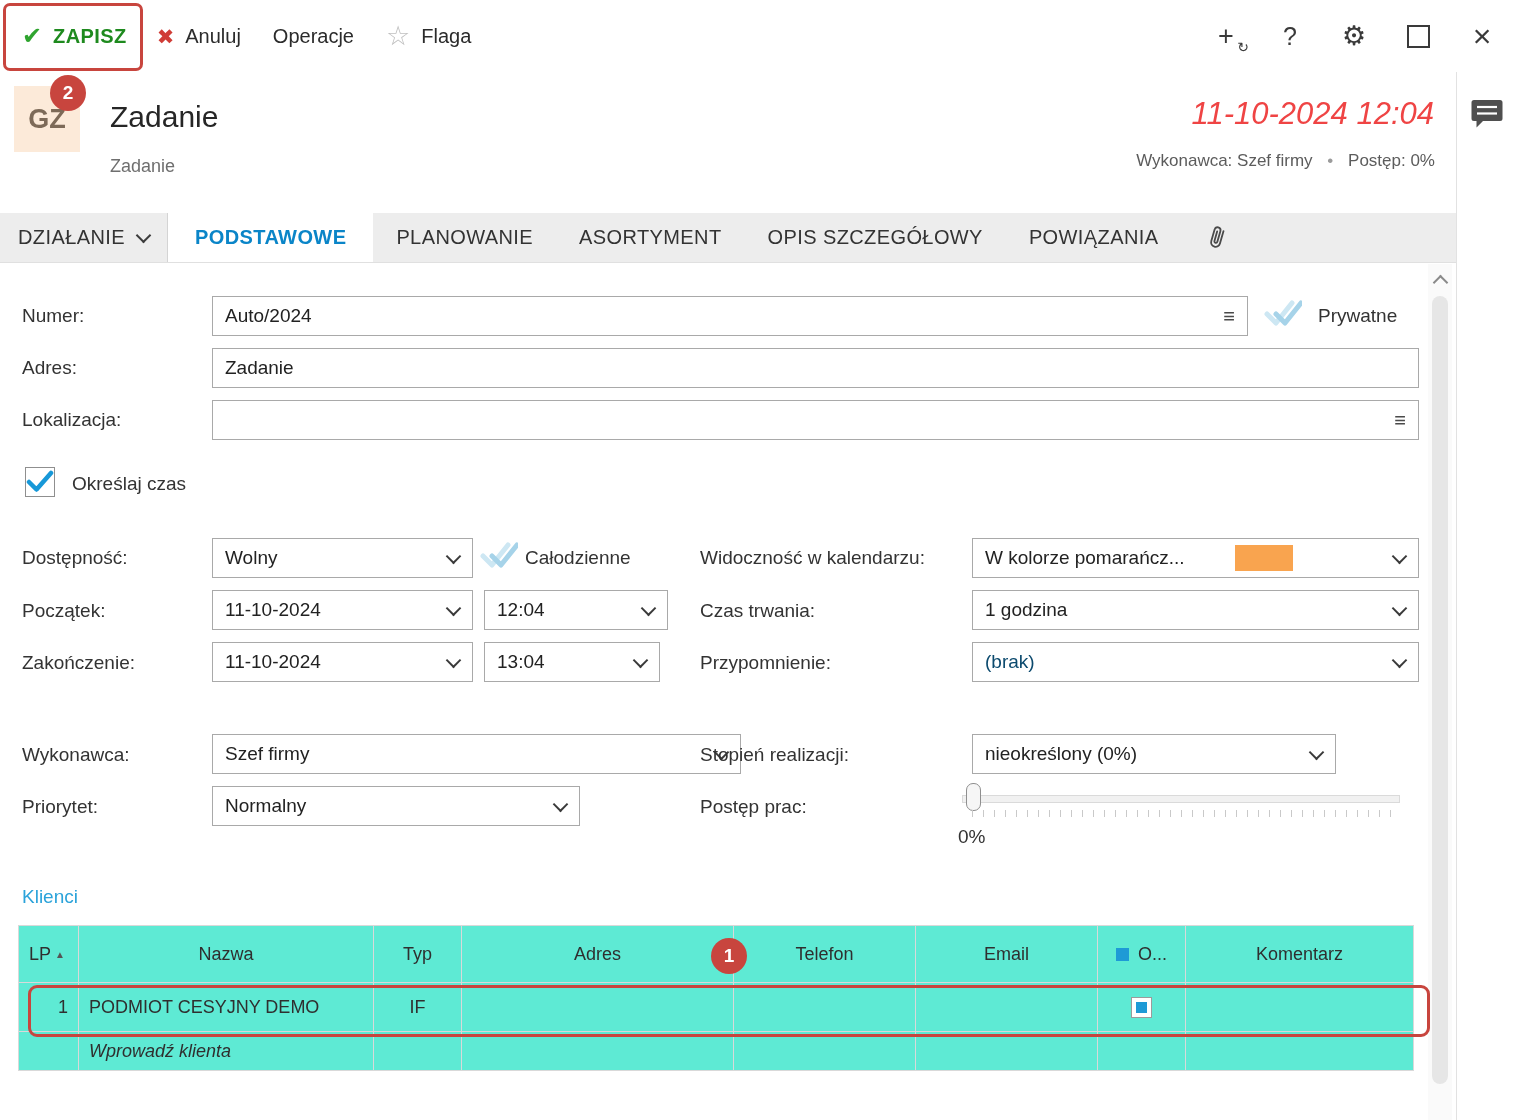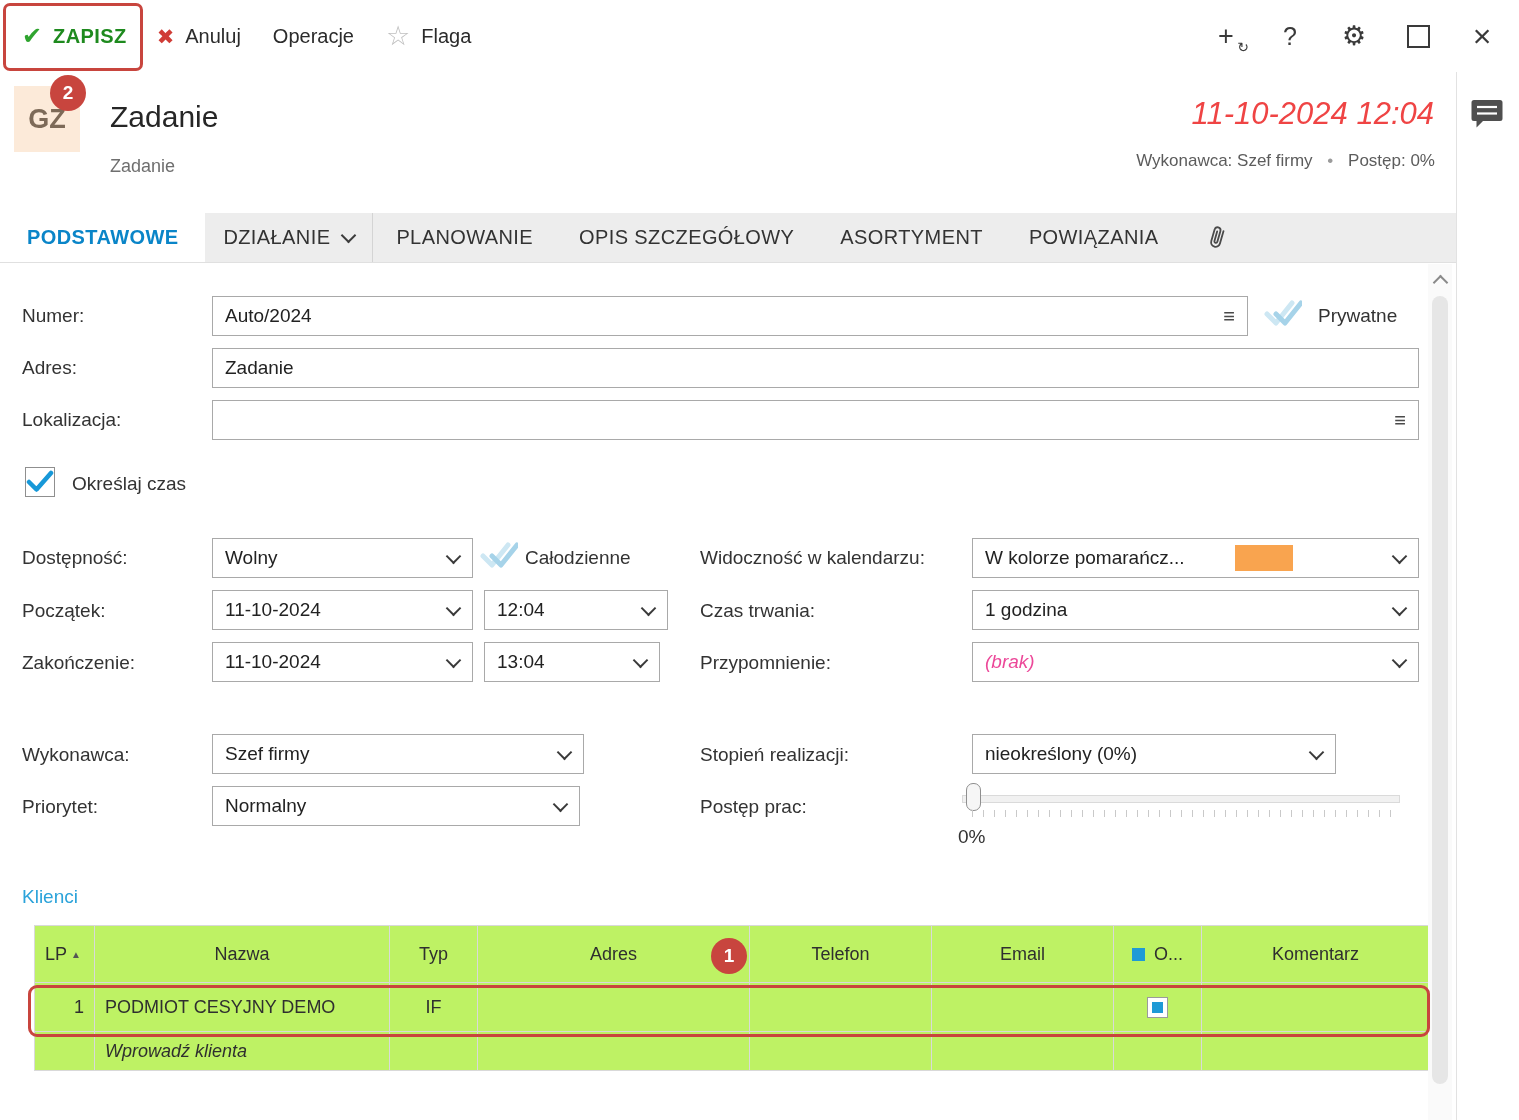--- a/index.html
+++ b/index.html
@@ -51,38 +51,38 @@
 
   
   .flabel{position:absolute;font-size:19px;color:#333;white-space:nowrap;}
   .tbx{position:absolute;height:40px;background:#fff;border:1px solid #a9a9a9;box-sizing:border-box;
        display:flex;align-items:center;padding:0 12px;font-size:19px;color:#222;}
   .tbx .grow{flex:1;overflow:hidden;white-space:nowrap;}
   .hamb{color:#4a4a4a;font-size:20px;margin-left:8px;line-height:1;}
   .select{padding-right:52px;}
   .chev{position:absolute;right:13px;top:50%;width:9px;height:9px;border-right:2px solid #3a3a3a;
         border-bottom:2px solid #3a3a3a;transform:translateY(-65%) rotate(45deg);}
-  .muted{color:#ec4899;font-style:italic;}
+  .muted{color:#0c4a6e;}
   .swatch{position:absolute;left:262px;top:6px;width:58px;height:26px;background:#f9a44f;}
   .cb{position:absolute;width:30px;height:30px;border:1px solid #8f8f8f;box-sizing:border-box;background:#fff;
       display:flex;align-items:center;justify-content:center;}
   .dbl{position:absolute;}
 
   
   .slider{position:absolute;}
   .slider-track{position:absolute;left:0;top:12px;width:438px;height:8px;background:#f1f1f1;
                 border:1px solid #dadada;box-sizing:border-box;}
   .slider-thumb{position:absolute;left:4px;top:0;width:15px;height:28px;background:#f6f6f6;
                 border:1px solid #8f8f8f;box-sizing:border-box;border-radius:7px;}
   .slider-ticks{position:absolute;left:10px;top:27px;width:424px;height:7px;
                 background:repeating-linear-gradient(to right,#c9c9c9 0,#c9c9c9 1px,transparent 1px,transparent 11px);}
 
   
   .ksec{position:absolute;left:22px;top:886px;font-size:19px;color:#2ba3da;}
-  .ktable{position:absolute;left:34px;top:925px;width:1395px;border-collapse:collapse;table-layout:fixed;background:#bef264;}
+  .ktable{position:absolute;left:18px;top:925px;width:1395px;border-collapse:collapse;table-layout:fixed;background:#5eead4;}
   .ktable th,.ktable td{border:1px solid #d9d9d9;font-size:18px;color:#2f2f2f;
                         overflow:hidden;white-space:nowrap;box-sizing:border-box;}
   .ktable th{height:57px;font-weight:400;text-align:center;padding:0 8px;}
   .ktable th.th-lp{text-align:left;padding-left:10px;}
   .ktable td{height:49px;padding:0 10px;}
   .ktable tr.newrow td{height:39px;}
   .td-lp{text-align:right;}
   .td-typ{text-align:center;}
   .sort{font-size:10px;color:#555;margin-left:4px;vertical-align:2px;}
   .hdr-chk{display:inline-block;width:13px;height:13px;background:#1e9ad6;margin-right:9px;vertical-align:-1px;}
@@ -149,35 +149,35 @@
     <div class="hdr-sub">Zadanie</div>
     <div class="hdr-date">11-10-2024 12:04</div>
     <div class="hdr-meta">
       <span>Wykonawca: Szef firmy</span>
       <span class="dot">•</span>
       <span>Postęp: 0%</span>
     </div>
   </div>
 
   <div class="tabbar">
-    <div class="tab active">
-        <span>PODSTAWOWE</span>
-      </div>
     <div class="tab dropdown">
       <span>DZIAŁANIE</span>
       <span class="chev-inline"></span>
     </div>
+    <div class="tab active">
+        <span>PODSTAWOWE</span>
+      </div>
     <div class="tab">
         <span>PLANOWANIE</span>
       </div>
     <div class="tab">
+        <span>ASORTYMENT</span>
+      </div>
+    <div class="tab">
         <span>OPIS SZCZEGÓŁOWY</span>
-      </div>
-    <div class="tab">
-        <span>ASORTYMENT</span>
       </div>
     <div class="tab">
         <span>POWIĄZANIA</span>
       </div>
     <div class="tab-attach">
       <svg width="20" height="27" viewBox="0 0 20 27">
         <path d="M14.5 5.5v13a4.5 4.5 0 0 1-9 0v-12a3 3 0 0 1 6 0v11a1.5 1.5 0 0 1-3 0v-10" fill="none" stroke="#4a4a4a" stroke-width="1.8" stroke-linecap="round"></path>
       </svg>
     </div>
   </div>
@@ -257,21 +257,21 @@
     <span class="grow">13:04</span>
     <span class="chev"></span>
   </div>
   <div class="flabel" style="left:700px;top:652px;">Przypomnienie:</div>
   <div class="tbx select" style="left:972px;top:642px;width:447px;">
     <span class="grow muted">(brak)</span>
     <span class="chev"></span>
   </div>
 
   <div class="flabel" style="left:22px;top:744px;">Wykonawca:</div>
-  <div class="tbx select" style="left:212px;top:734px;width:372px;">
+  <div class="tbx select" style="left:212px;top:734px;width:529px;">
     <span class="grow">Szef firmy</span>
     <span class="chev"></span>
   </div>
   <div class="flabel" style="left:700px;top:744px;">Stopień realizacji:</div>
   <div class="tbx select" style="left:972px;top:734px;width:364px;">
     <span class="grow">nieokreślony (0%)</span>
     <span class="chev"></span>
   </div>
 
   <div class="flabel" style="left:22px;top:796px;">Priorytet:</div>

